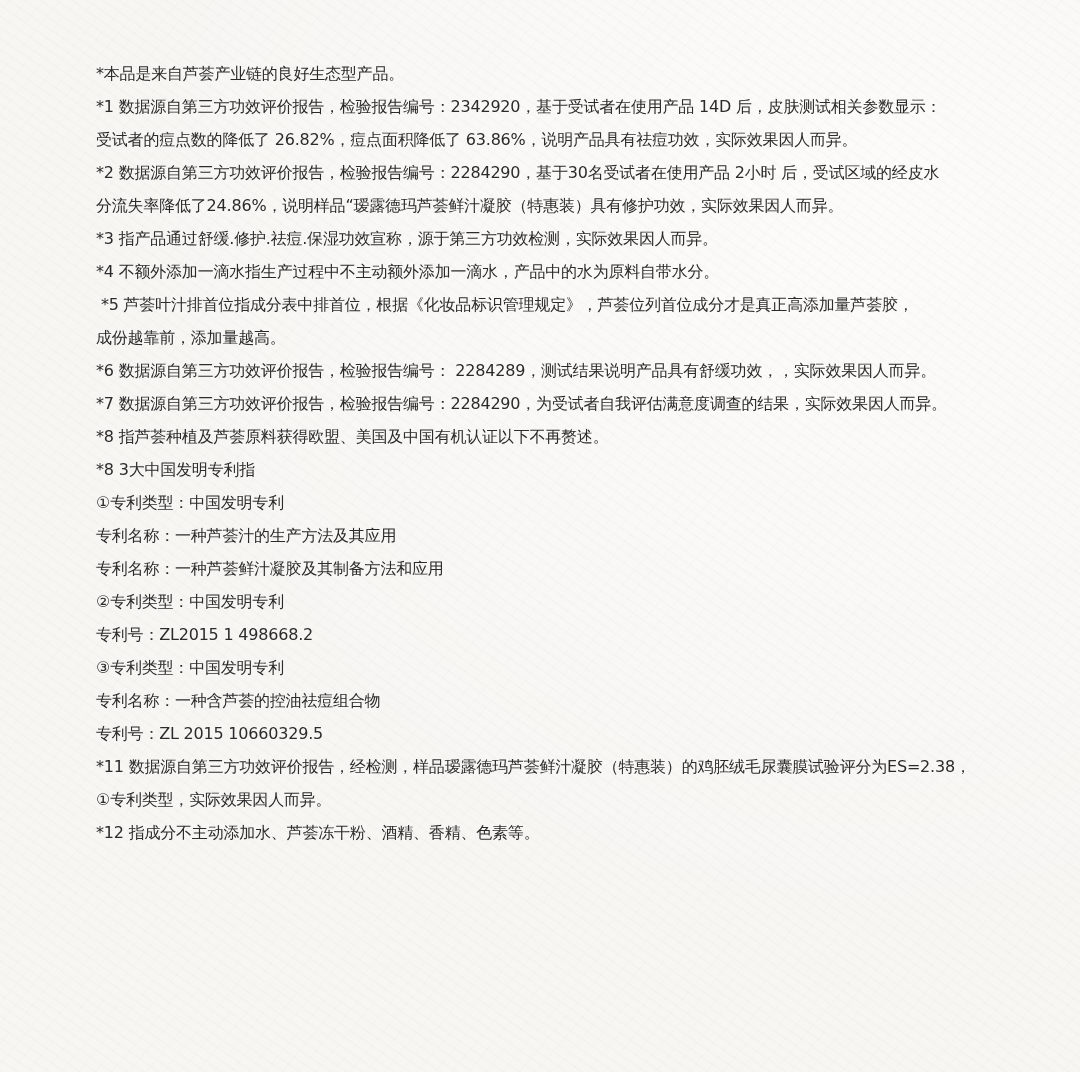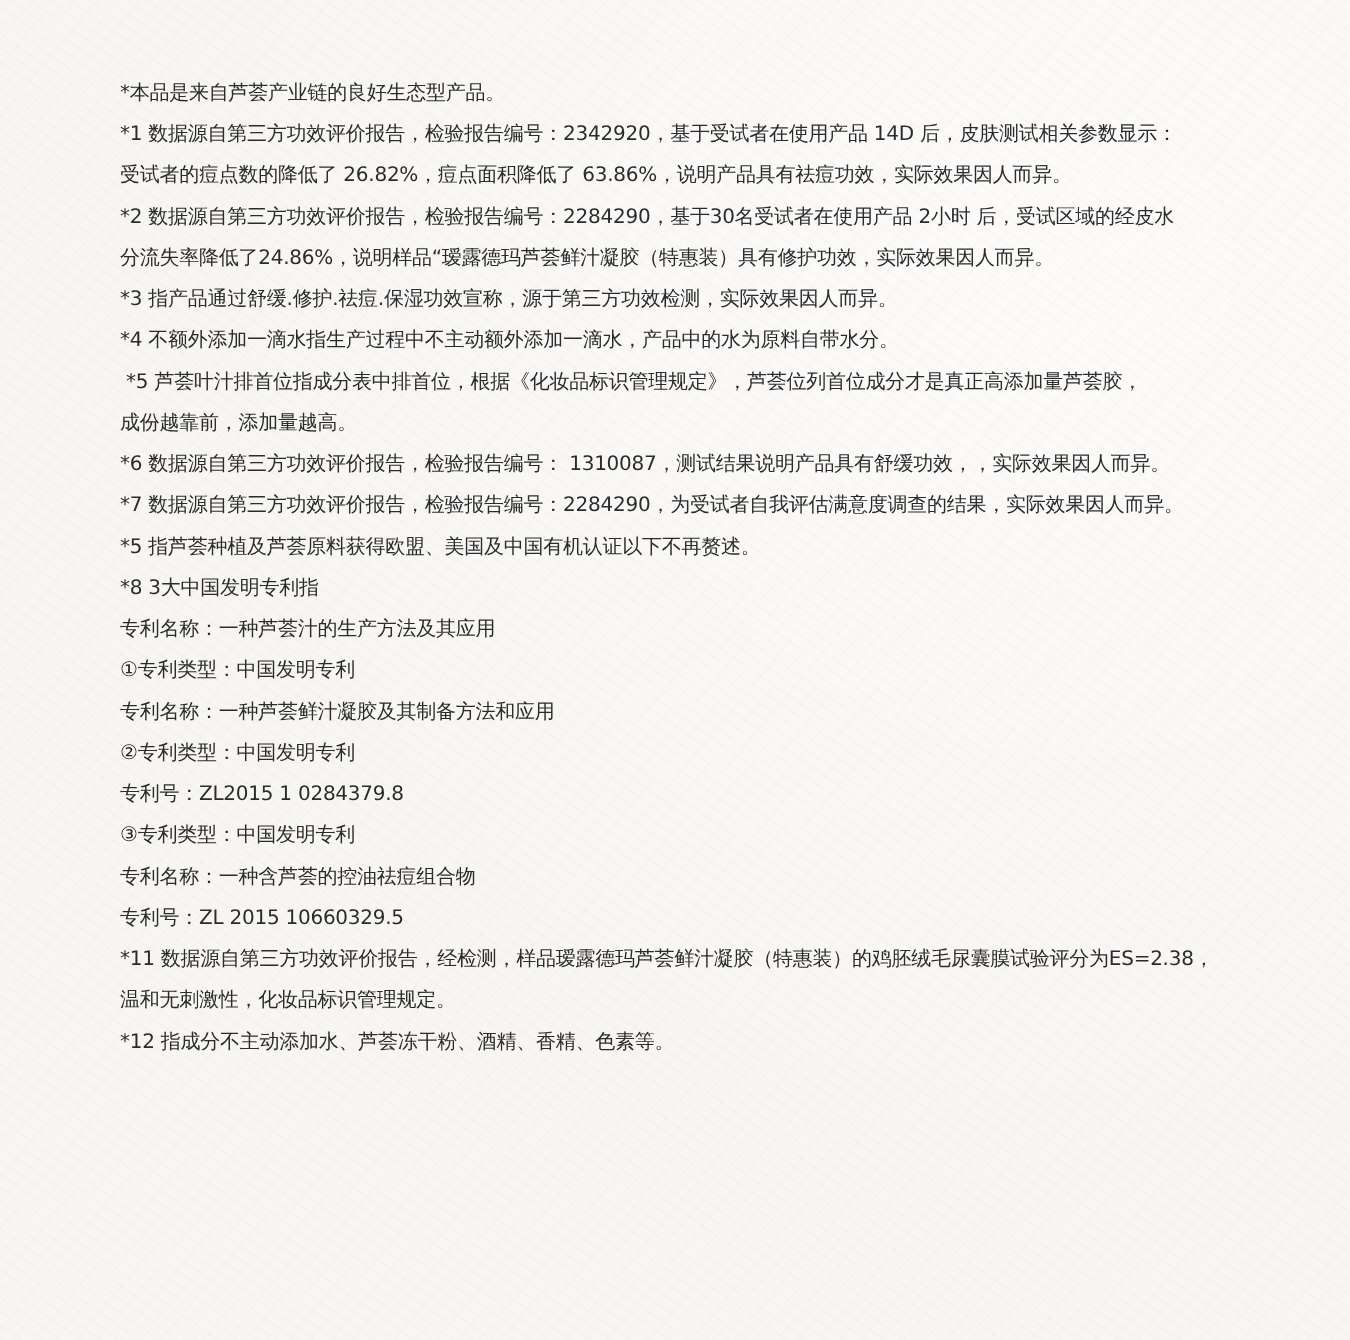--- a/index.html
+++ b/index.html
@@ -56,54 +56,54 @@
   <div>
     <div class="line">*4  不额外添加一滴水指生产过程中不主动额外添加一滴水，产品中的水为原料自带水分。</div>
   </div>
 
   <div>
     <div class="line" style="white-space:pre;"> *5 芦荟叶汁排首位指成分表中排首位，根据《化妆品标识管理规定》，芦荟位列首位成分才是真正高添加量芦荟胶，</div>
     <div class="line">成份越靠前，添加量越高。</div>
   </div>
 
   <div>
-    <div class="line">*6 数据源自第三方功效评价报告，检验报告编号： 1310087，测试结果说明产品具有舒缓功效，，实际效果因人而异。</div>
+    <div class="line">*6 数据源自第三方功效评价报告，检验报告编号： 2284289，测试结果说明产品具有舒缓功效，，实际效果因人而异。</div>
   </div>
 
   <div>
     <div class="line">*7 数据源自第三方功效评价报告，检验报告编号：2284290，为受试者自我评估满意度调查的结果，实际效果因人而异。</div>
   </div>
 
   <div>
-    <div class="line">*5 指芦荟种植及芦荟原料获得欧盟、美国及中国有机认证以下不再赘述。</div>
+    <div class="line">*8 指芦荟种植及芦荟原料获得欧盟、美国及中国有机认证以下不再赘述。</div>
   </div>
 
   <div>
     <div class="line">*8 3大中国发明专利指</div>
   </div>
 
   <div>
+    <div class="line">①专利类型：中国发明专利</div>
     <div class="line">专利名称：一种芦荟汁的生产方法及其应用</div>
-    <div class="line">①专利类型：中国发明专利</div>
   </div>
 
   <div>
     <div class="line">专利名称：一种芦荟鲜汁凝胶及其制备方法和应用</div>
     <div class="line">②专利类型：中国发明专利</div>
-    <div class="line">专利号：ZL2015 1 0284379.8</div>
+    <div class="line">专利号：ZL2015 1 498668.2</div>
   </div>
 
   <div>
     <div class="line">③专利类型：中国发明专利</div>
     <div class="line">专利名称：一种含芦荟的控油祛痘组合物</div>
     <div class="line">专利号：ZL 2015 10660329.5</div>
   </div>
 
 
   <div>
     <div class="line">*11 数据源自第三方功效评价报告，经检测，样品瑷露德玛芦荟鲜汁凝胶（特惠装）的鸡胚绒毛尿囊膜试验评分为ES=2.38，</div>
-    <div class="line">温和无刺激性，化妆品标识管理规定。</div>
+    <div class="line">①专利类型，实际效果因人而异。</div>
   </div>
 
   <div>
     <div class="line">*12 指成分不主动添加水、芦荟冻干粉、酒精、香精、色素等。</div>
   </div>
 </div>
 
 </body></html>

